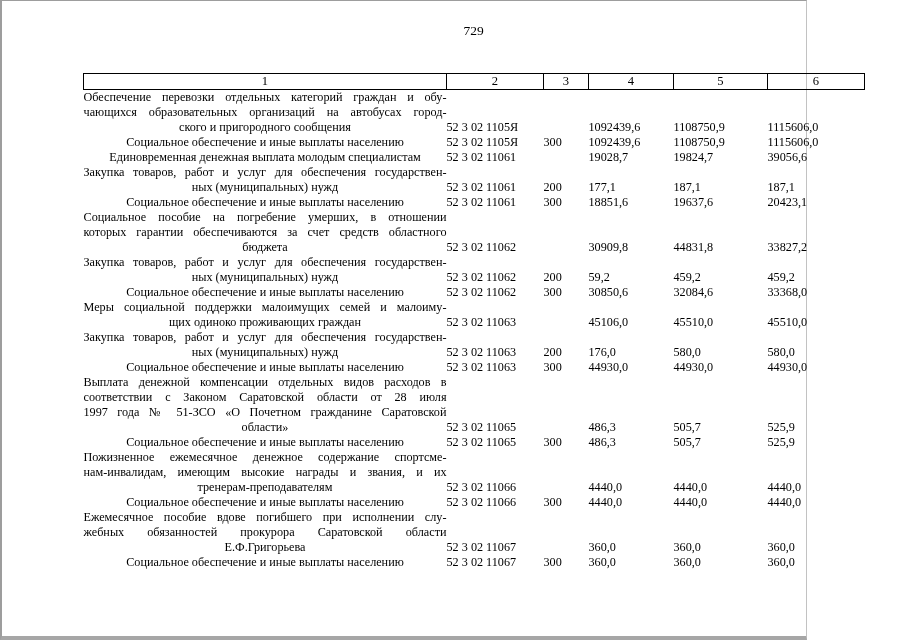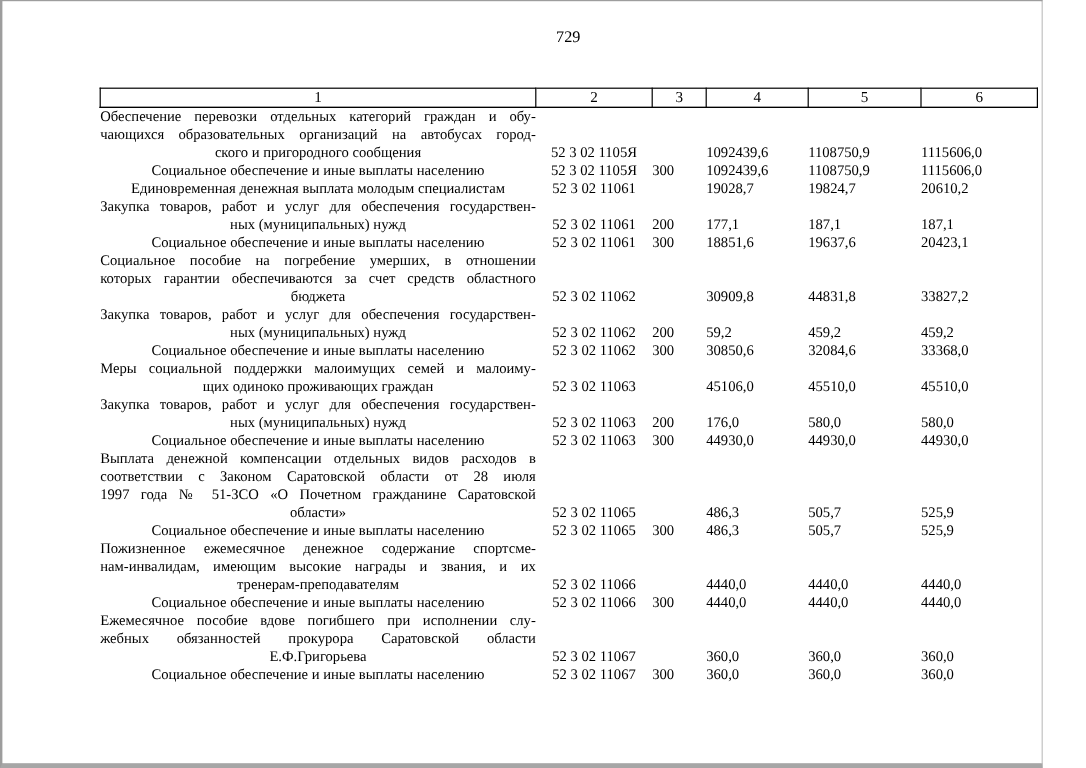--- a/index.html
+++ b/index.html
@@ -1,21 +1,21 @@
 <!DOCTYPE html>
 <html lang="ru"><head>
 <meta charset="utf-8">
 <style>
   html,body { margin:0; padding:0; background:#ffffff; }
   body {
     width:905px; height:640px; overflow:hidden;
     font-family:"Liberation Serif", serif; color:#000;
   }
   .page {
-    position:relative; width:869px; height:640px; box-sizing:border-box;
+    position:relative; width:807px; height:640px; box-sizing:border-box;
     background:#fff;
     border-top:1px solid #9d9d9d;
     border-left:2px solid #9d9d9d;
     border-right:1px solid #c2c2c2;
     border-bottom:4px solid #a6a6a6;
   }
   .page-number {
     position:absolute; top:22px; left:81px; width:781px;
     text-align:center; font-size:13.5px; line-height:15px;
   }
@@ -26,21 +26,21 @@
   table.budget th {
     border:1px solid #000; font-weight:normal;
     font-size:12.6px; line-height:15px; height:15px;
     text-align:center; padding:0;
   }
   table.budget td {
     vertical-align:bottom; padding:0;
     font-size:12.2px; line-height:15px;
   }
   td.c1 { padding-left:6px; padding-right:3px;margin-top:20px; }
-  td.c2 { padding-left:9px; white-space:nowrap;text-align:center; }
+  td.c2 { padding-left:9px; white-space:nowrap; }
   td.c3 { text-align:left; }
   td.c4, td.c5, td.c6 { text-align:left; padding-right:7px; white-space:nowrap; }
   .nline { text-align:center; }
   .nline.j { text-align:justify; text-align-last:justify; }
 </style>
 </head>
 <body>
 
 <div class="page">
   <div class="page-number">729</div>
@@ -88,21 +88,21 @@
           <td class="c6">1115606,0</td>
         </tr>
         <tr>
           <td class="c1">
             <div class="nline">Единовременная денежная выплата молодым специалистам</div>
           </td>
           <td class="c2">52 3 02 11061</td>
           <td class="c3"></td>
           <td class="c4">19028,7</td>
           <td class="c5">19824,7</td>
-          <td class="c6">20610,2</td>
+          <td class="c6">39056,6</td>
         </tr>
         <tr>
           <td class="c1">
             <div class="nline j">Закупка товаров, работ и услуг для обеспечения государствен-</div>
             <div class="nline">ных (муниципальных) нужд</div>
           </td>
           <td class="c2">52 3 02 11061</td>
           <td class="c3">200</td>
           <td class="c4">177,1</td>
           <td class="c5">187,1</td>

